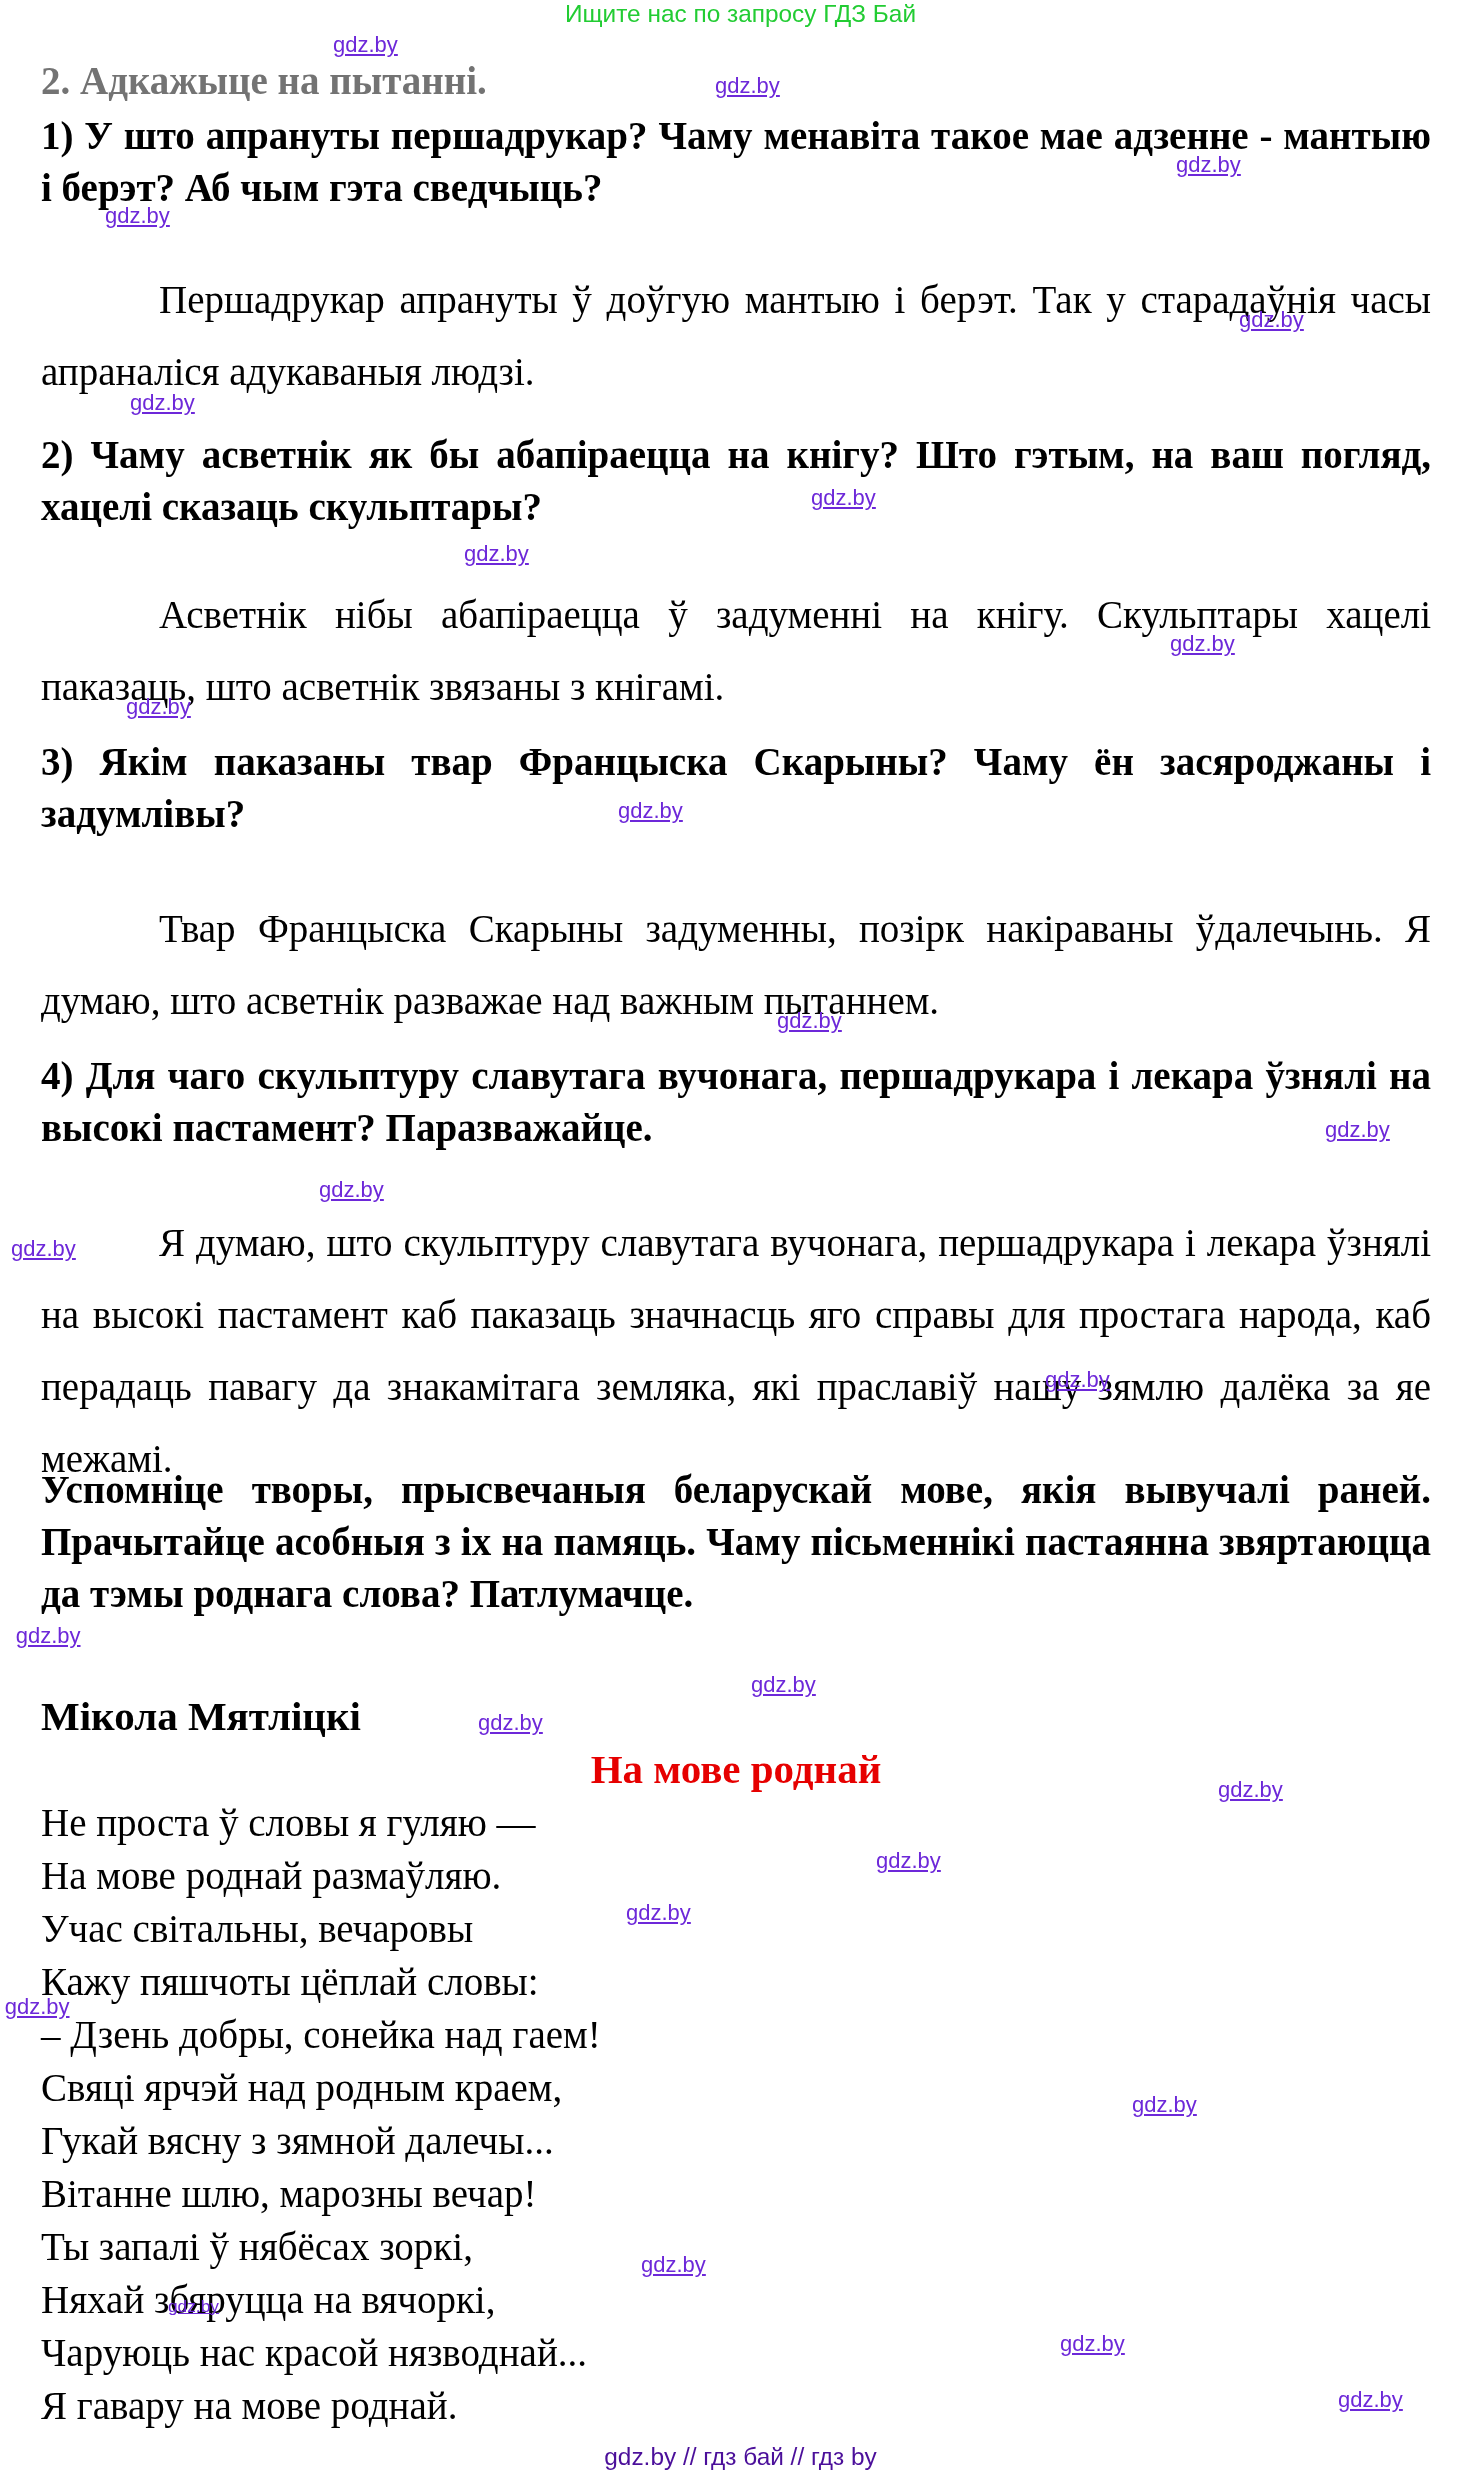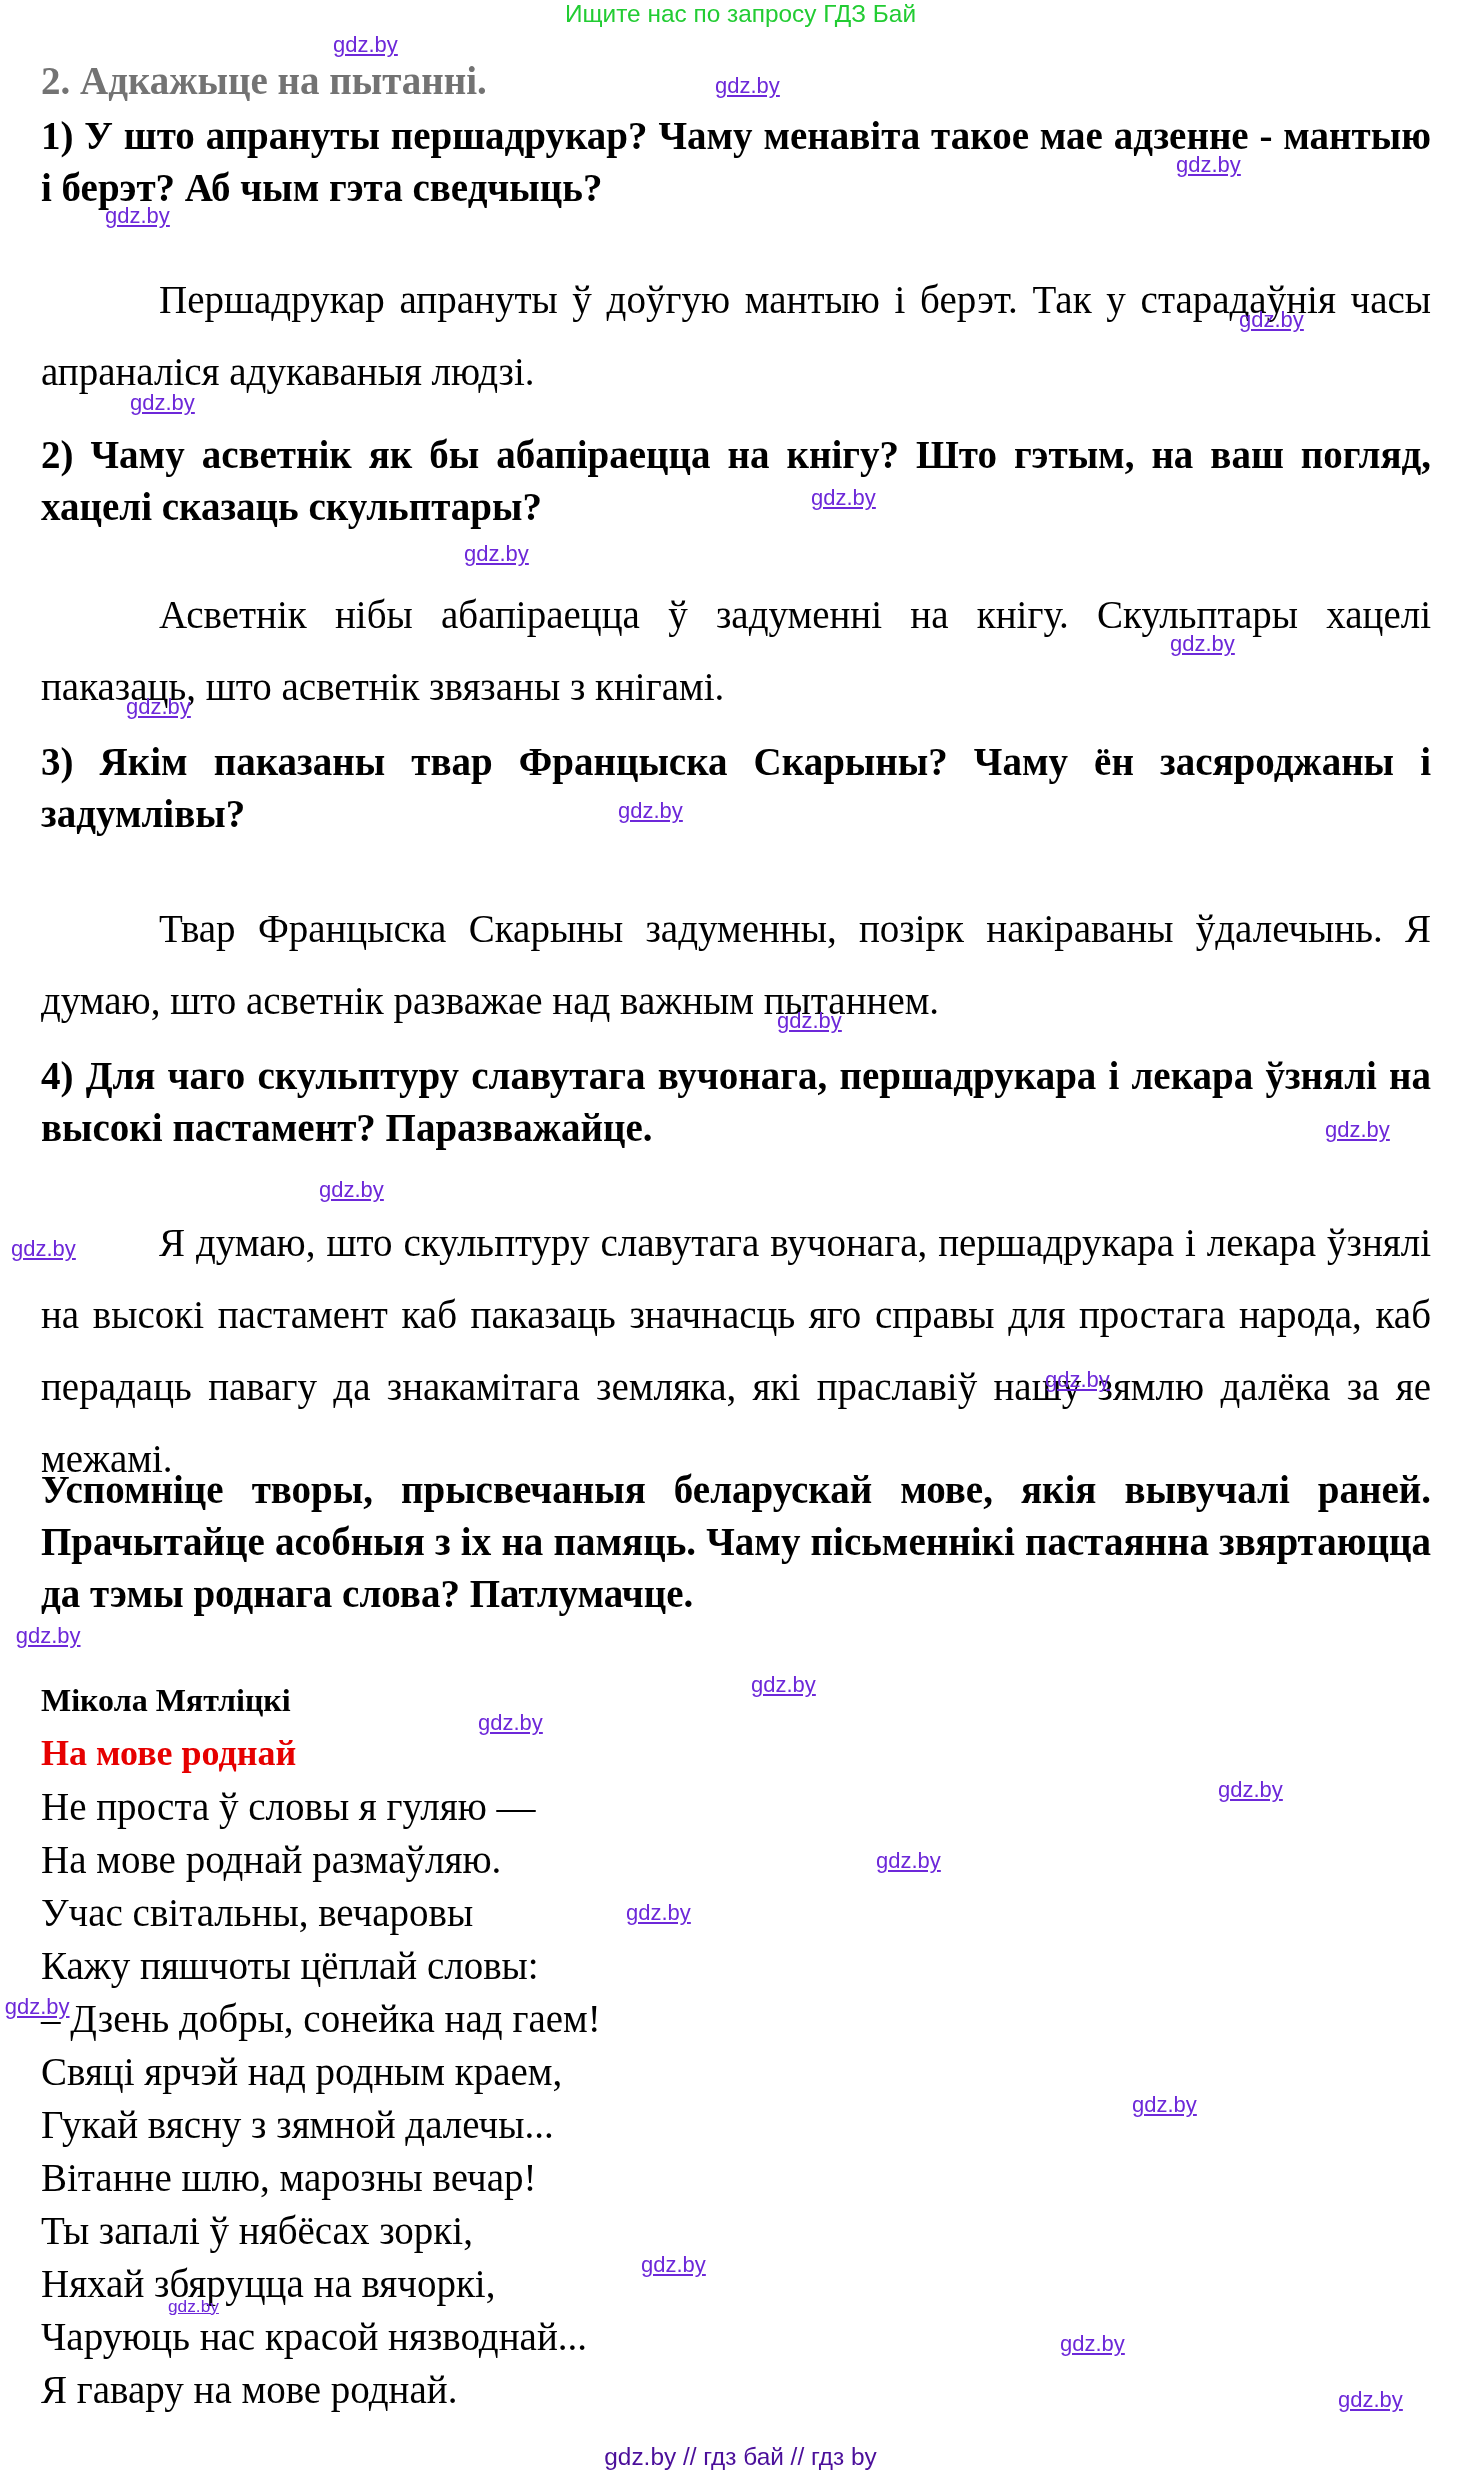--- a/index.html
+++ b/index.html
@@ -5,22 +5,22 @@
   html, body { margin: 0; padding: 0; background: #ffffff; }
   body { width: 1481px; height: 2487px; position: relative; overflow: hidden;
          font-family: "Liberation Serif", "DejaVu Serif", serif; color: #000; }
   .top-banner { position: absolute; top: 0; left: 0; width: 1481px; text-align: center;
                 font-family: "Liberation Sans", "DejaVu Sans", sans-serif; font-size: 24.4px;
                 color: #22cc33; line-height: 28px; }
   .title { position: absolute; left: 41px; top: 57px; font-size: 39px; font-weight: bold; color: #737373; line-height: 47px; }
   .q { font-weight: bold; font-size: 39px; line-height: 52px; text-align: justify; margin: 0; }
   .a { font-size: 39px; line-height: 72px; text-align: justify; text-indent: 118px; margin: 0; }
   .block { position: absolute; left: 41px; width: 1390px; }
-  .author { font-size: 32px; font-weight: bold; line-height: 53px; }
-  .poem-title { font-size: 36px; font-weight: bold; color: #e60000; line-height: 53px; }
+  .author { font-size: 41px; font-weight: bold; line-height: 53px; margin-top: 16px; }
+  .poem-title { font-size: 41px; font-weight: bold; color: #e60000; line-height: 53px; text-align: center; }
   .poem-line { font-size: 39px; line-height: 53px; white-space: nowrap; }
   .wm { position: absolute; font-family: "Liberation Sans", "DejaVu Sans", sans-serif;
         font-size: 22px; color: #6d28d9; line-height: 23.6px; white-space: nowrap; text-decoration: underline; }
   .footer { position: absolute; top: 2443px; left: 0; width: 1481px; text-align: center;
             font-family: "Liberation Sans", "DejaVu Sans", sans-serif; font-size: 24.4px; color: #4b0f9a; }
 </style>
 </head>
 <body>
 
 <div class="top-banner">Ищите нас по запросу ГДЗ Бай</div>

